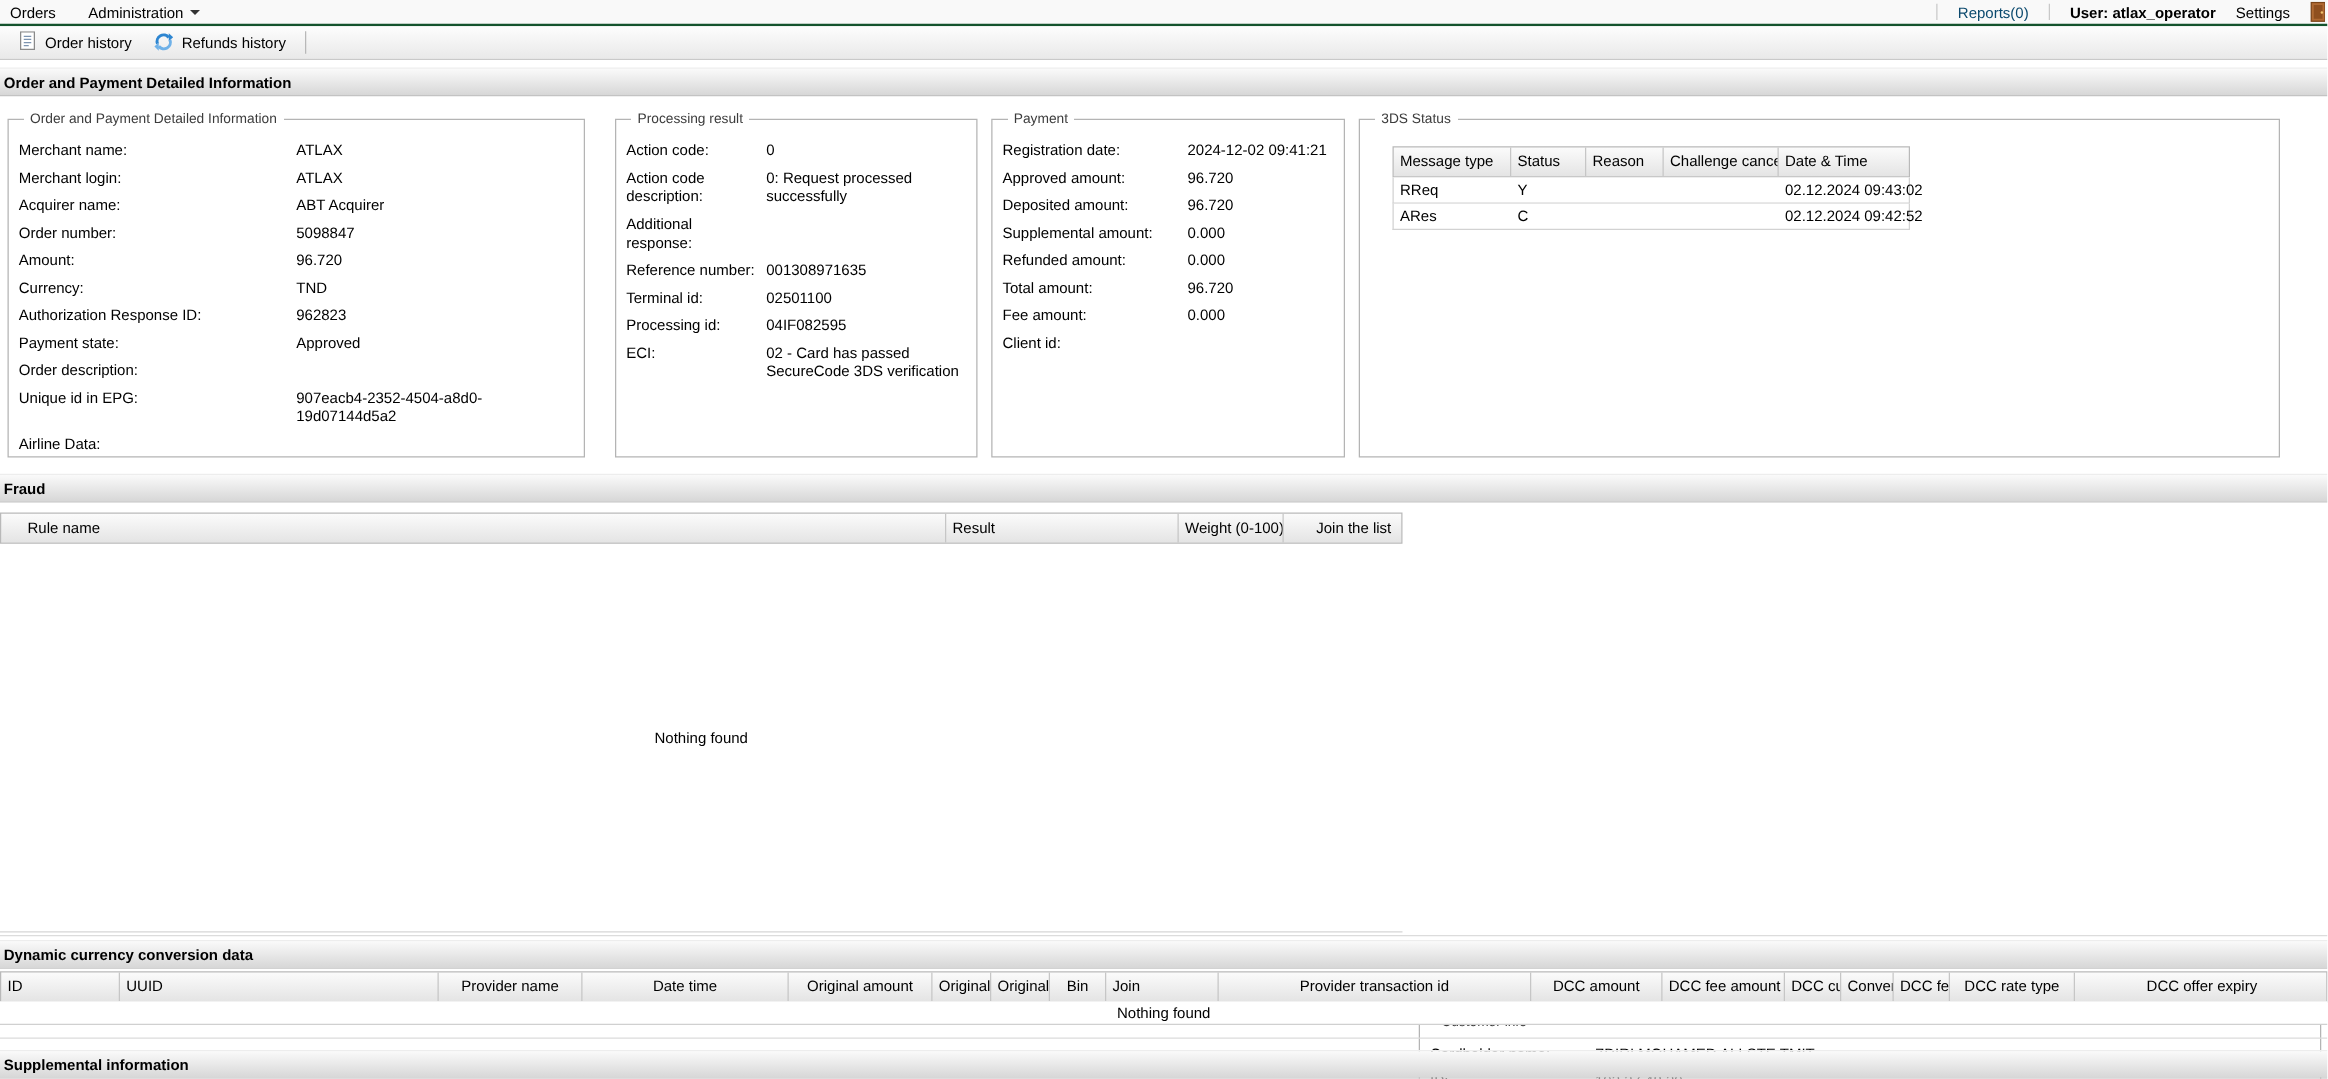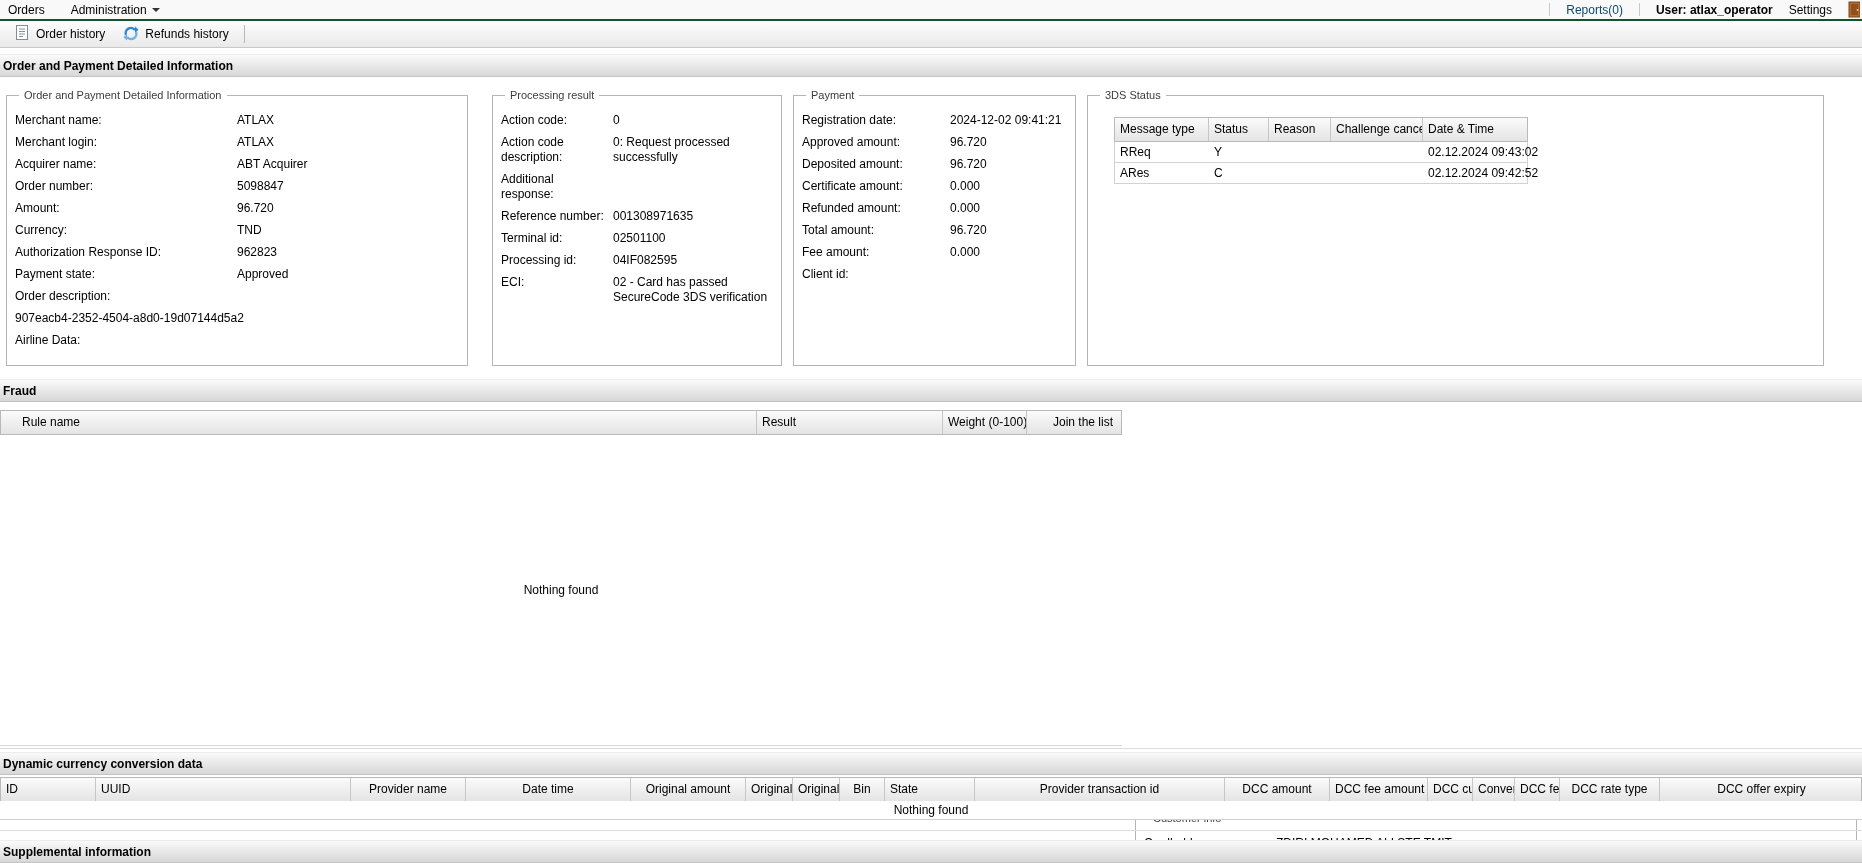--- a/index.html
+++ b/index.html
@@ -197,20 +197,21 @@
       </div>
     <div class="kvrow">
         <span class="kvlabel">Payment state:</span>
         <span class="kvvalue">Approved</span>
       </div>
     <div class="kvrow">
         <span class="kvlabel">Order description:</span>
         <span class="kvvalue"></span>
       </div>
     <div class="kvrow">
+        <span class="kvlabel">Unique id in EPG:</span>
         <span class="kvvalue">907eacb4-2352-4504-a8d0-19d07144d5a2</span>
       </div>
     <div class="kvrow">
         <span class="kvlabel">Airline Data:</span>
         <span class="kvvalue"></span>
       </div>
   </fieldset>
 
   <fieldset class="fs fs2">
     <legend>Processing result</legend>
@@ -252,21 +253,21 @@
       </div>
     <div class="kvrow">
         <span class="kvlabel">Approved amount:</span>
         <span class="kvvalue">96.720</span>
       </div>
     <div class="kvrow">
         <span class="kvlabel">Deposited amount:</span>
         <span class="kvvalue">96.720</span>
       </div>
     <div class="kvrow">
-        <span class="kvlabel">Certificate amount:</span>
+        <span class="kvlabel">Supplemental amount:</span>
         <span class="kvvalue">0.000</span>
       </div>
     <div class="kvrow">
         <span class="kvlabel">Refunded amount:</span>
         <span class="kvvalue">0.000</span>
       </div>
     <div class="kvrow">
         <span class="kvlabel">Total amount:</span>
         <span class="kvvalue">96.720</span>
       </div>
@@ -339,21 +340,21 @@
 
   <div class="grid-head dcc-head">
     <span class="cell dc0">ID</span>
     <span class="cell dc1">UUID</span>
     <span class="cell dc2 c-center">Provider name</span>
     <span class="cell dc3 c-center">Date time</span>
     <span class="cell dc4 c-center">Original amount</span>
     <span class="cell dc5">Original f</span>
     <span class="cell dc6">Original c</span>
     <span class="cell dc7 c-center">Bin</span>
-    <span class="cell dc8">State</span>
+    <span class="cell dc8">Join</span>
     <span class="cell dc9 c-center">Provider transaction id</span>
     <span class="cell dc10 c-center">DCC amount</span>
     <span class="cell dc11 c-center">DCC fee amount</span>
     <span class="cell dc12">DCC curr</span>
     <span class="cell dc13">Conversi</span>
     <span class="cell dc14">DCC fee</span>
     <span class="cell dc15 c-center">DCC rate type</span>
     <span class="cell dc16 c-center">DCC offer expiry</span>
   </div>
   <div class="dcc-empty">

